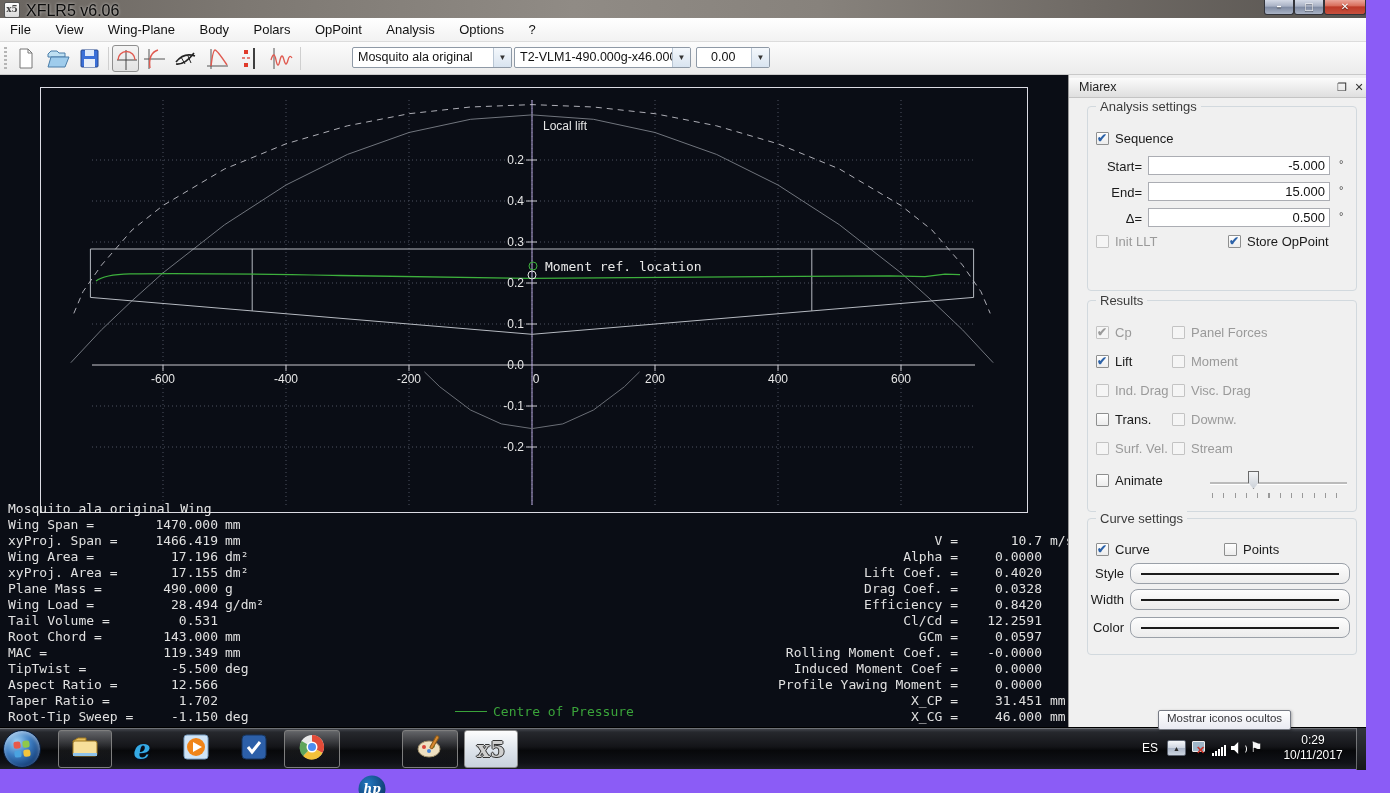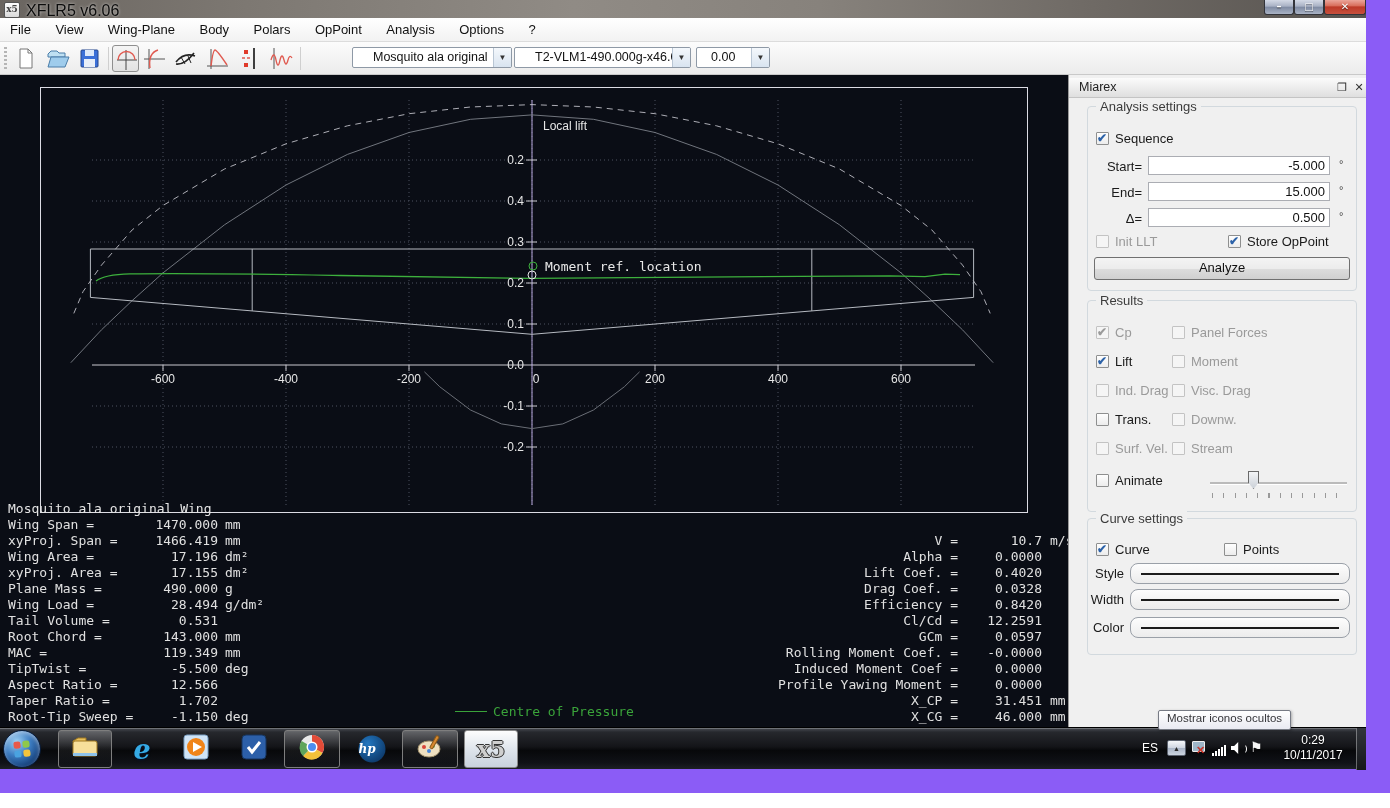--- a/index.html
+++ b/index.html
@@ -22,21 +22,21 @@
   
   .toolbar{position:absolute;left:0;top:42px;width:1366px;height:33px;background:linear-gradient(#fcfcfc,#ececec);
     border-bottom:1px solid #c9c9c9;box-sizing:border-box;}
   .tb-handle{position:absolute;left:4px;top:5px;width:3px;height:23px;
     background:repeating-linear-gradient(180deg,#b5b5b5 0 2px,transparent 2px 4px);}
   .tbtn{position:absolute;top:3px;width:27px;height:27px;}
   .tbtn.sel{border:1px solid #8f8f8f;border-radius:3px;background:linear-gradient(#f5f5f5,#e2e2e2);box-sizing:border-box;}
   .tbtn svg{position:absolute;left:1px;top:1px;}
   .tsep{position:absolute;top:5px;width:1px;height:23px;background:#cfcfcf;}
   .combo{position:absolute;top:5px;height:21px;background:#fff;border:1px solid #8e99a6;border-radius:2px;box-sizing:border-box;
-    font-size:12.5px;color:#111;line-height:19px;padding-left:20px;white-space:nowrap;overflow:hidden;}
+    font-size:12.5px;color:#111;line-height:19px;padding-left:5px;white-space:nowrap;overflow:hidden;}
   .combo .arr{position:absolute;right:0;top:0;width:17px;height:100%;background:linear-gradient(#f4f8fc,#d9e4f0);
     border-left:1px solid #b9c6d4;text-align:center;font-size:8px;color:#333;line-height:19px;}
   
   .workspace{position:absolute;left:0;top:75px;width:1068px;height:652px;background:#0a0d15;}
   .ptext{position:absolute;color:#e6e6e6;font-size:12px;white-space:nowrap;}
   .ytick{width:40px;text-align:right;}
   .xtick{width:50px;text-align:center;}
   .anno{font:13px "DejaVu Sans Mono",monospace;color:#e8e8e8;}
   .wtitle{position:absolute;left:8px;top:426px;font:13px "DejaVu Sans Mono",monospace;color:#e4e4e4;white-space:nowrap;}
   .wrow{position:absolute;left:8px;height:16px;width:300px;font:13px "DejaVu Sans Mono",monospace;color:#e0e0e0;white-space:nowrap;}
@@ -407,21 +407,20 @@
       <span class="degree" style="left:251px;top:77px;">°</span>
       <span class="flab" style="left:0;top:104px;width:54px;">Δ=</span>
       <input class="pinput" style="left: 60px; top: 101px; width: 182px;" value="0.500">
       <span class="degree" style="left:251px;top:103px;">°</span>
       <span class="cb disabled" style="left:8px;top:128px;"></span>
       <span class="cblab dim" style="left:27px;top:127px;">Init LLT</span>
       <span class="cb checked" style="left:140px;top:128px;">
           <span class="mark">✔</span>
         </span>
       <span class="cblab" style="left:159px;top:127px;">Store OpPoint</span>
-      <div class="pbtn" style="left:6px;top:150px;width:254px;">Analyze</div>
     </div>
 
     <div class="group" style="left:18px;top:225px;width:268px;height:210px;">
       <span class="glabel">Results</span>
       <span class="cb checked disabled" style="left:8px;top:25px;">
           <span class="mark">✔</span>
         </span>
       <span class="cblab dim" style="left:27px;top:24px;">Cp</span>
       <span class="cb disabled" style="left:84px;top:25px;"></span>
       <span class="cblab dim" style="left:103px;top:24px;">Panel Forces</span>
@@ -518,21 +517,21 @@
             <path d="M14 14 L14 2 A12 12 0 0 1 24.4 20 z" fill="#e24b38"></path>
             <path d="M14 14 L24.4 20 A12 12 0 0 1 5 23 z" fill="#f2c13a"></path>
             <path d="M14 14 L5 23 A12 12 0 0 1 3.6 8 z" fill="#5fa55b"></path>
             <path d="M14 2 A12 12 0 0 0 3.6 8 l5 6" fill="#e24b38" opacity="0"></path>
             <circle cx="14" cy="14" r="5.5" fill="#fff"></circle>
             <circle cx="14" cy="14" r="4" fill="#4e8df0"></circle>
           </svg>
       </span>
     </div>
     <div class="tbapp" style="left:348px;width:48px;">
-      <span class="cicon" style="width:27px;height:27px;border-radius:50%;background:radial-gradient(circle at 35% 30%,#2277c0,#082a55);font:italic bold 12px 'DejaVu Serif',serif;color:#fff;line-height:27px;">hp</span>
+      <span class="cicon" style="width:27px;height:27px;border-radius:50%;background:radial-gradient(circle at 35% 30%,#2277c0,#082a55);text-align:center;font:italic bold 12px 'DejaVu Serif',serif;color:#fff;line-height:27px;margin-top:40px;">hp</span>
     </div>
     <div class="tbapp run" style="left:402px;width:56px;">
       <span class="cicon">
         <svg width="28" height="26">
             <ellipse cx="13" cy="15" rx="11" ry="8" fill="#efe0c0" stroke="#9a8softened" stroke-width="0"></ellipse>
             <ellipse cx="13" cy="15" rx="11" ry="8" fill="#efe0c0" stroke="#9a8a66"></ellipse>
             <circle cx="8" cy="13" r="2" fill="#d8453a"></circle>
             <circle cx="13" cy="17" r="2" fill="#4a86d8"></circle>
             <circle cx="17" cy="12" r="2" fill="#6cb04c"></circle>
             <rect x="17" y="1" width="3" height="14" rx="1" transform="rotate(30 18 8)" fill="#d8882e" stroke="#8a5a1a"></rect>

